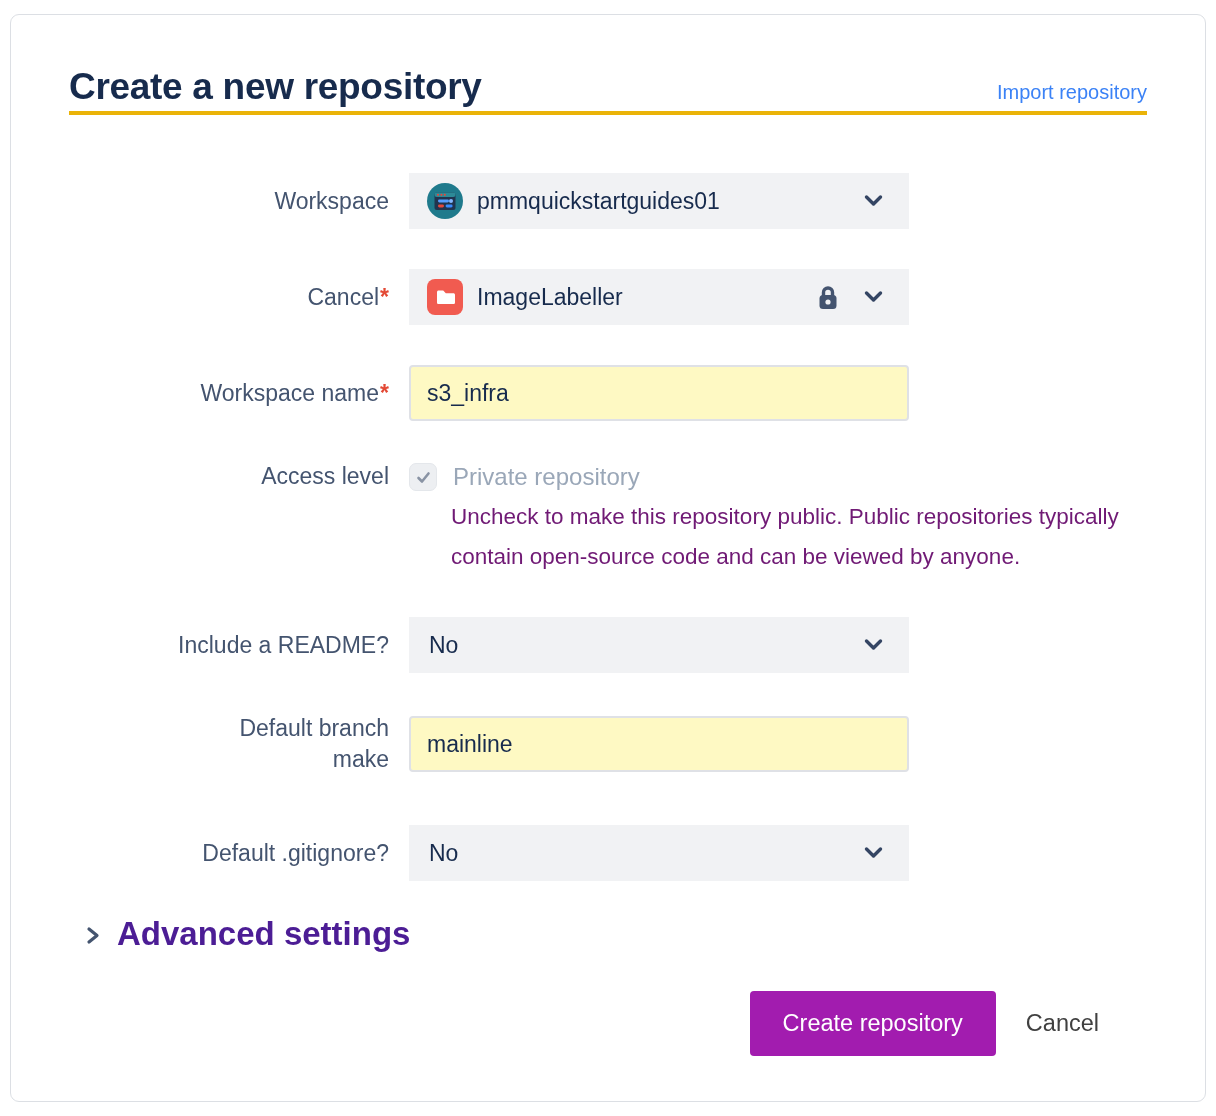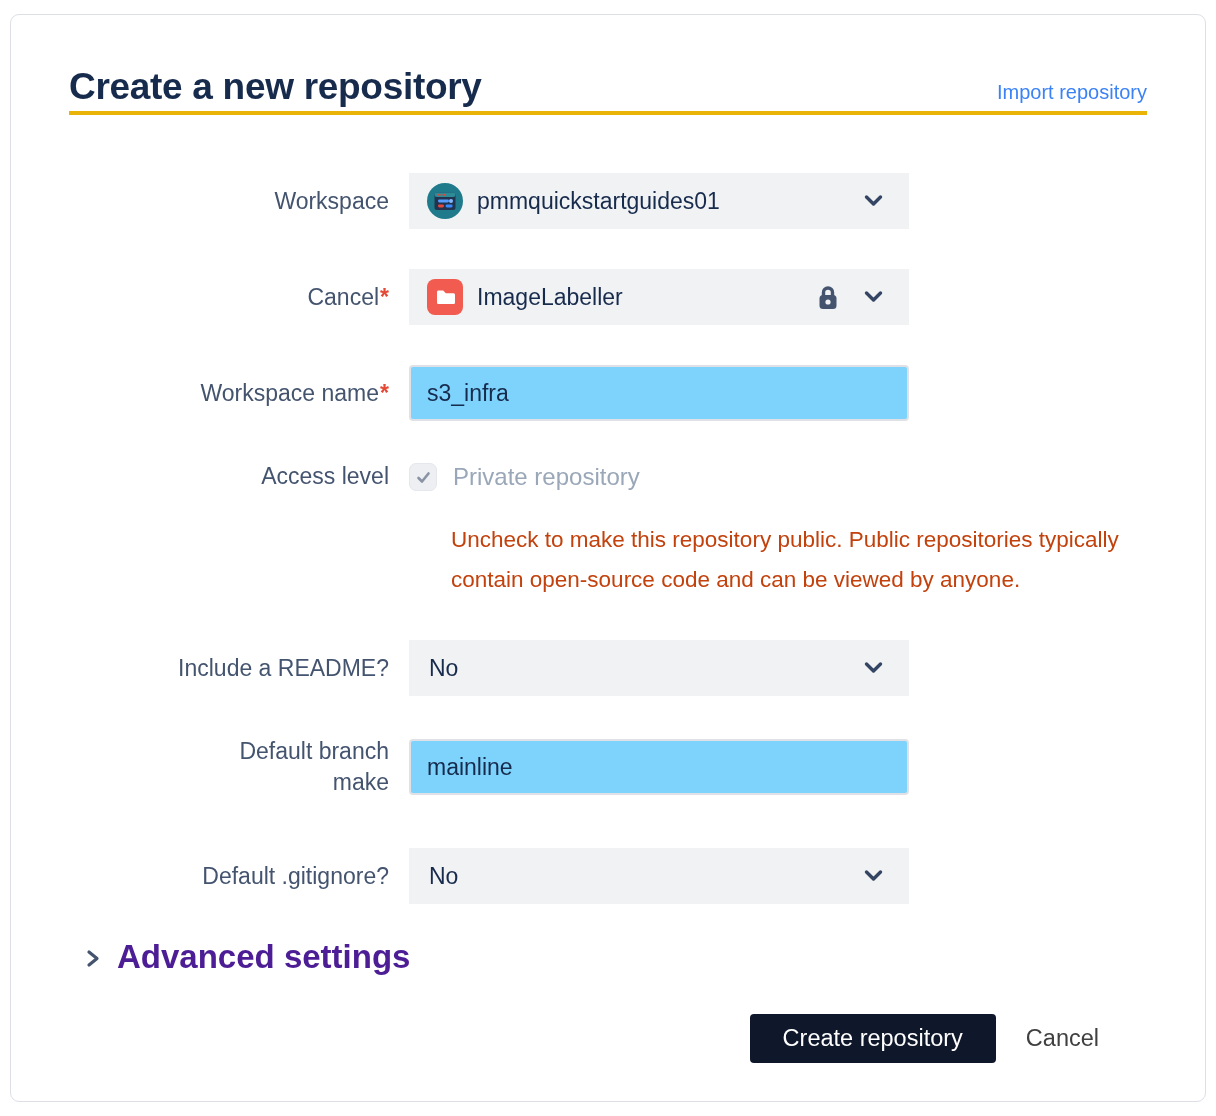--- a/index.html
+++ b/index.html
@@ -51,59 +51,59 @@
   .select .spacer { flex: 1; }
   .select .value { margin-left: 14px; }
   .select .value-plain { margin-left: 2px; }
   .avatar { width: 36px; height: 36px; flex: 0 0 auto; display: block; }
   .proj-icon { width: 36px; height: 36px; flex: 0 0 auto; display: block; }
   .lock { width: 28px; height: 30px; margin-right: 22px; display: block; }
   .chev { width: 19px; height: 14px; display: block; }
 
   .text-input {
     height: 56px; width: 100%;
-    border: 2px solid #DFE1E6; background: #7dd3fc; border-radius: 4px;
+    border: 2px solid #DFE1E6; background: #fef9c3; border-radius: 4px;
     font-size: 23px; color: #172B4D; font-family: "Liberation Sans", sans-serif;
     padding: 0 16px;
     outline: none;
   }
 
   .checkbox-line { display: flex; align-items: center; margin-top: 2px; }
   .checkbox {
     width: 28px; height: 28px; border-radius: 7px;
     background: #EDEFF2; border: 1px solid #E4E7EB;
     display: flex; align-items: center; justify-content: center;
     cursor: default;
   }
   .checkbox-label { font-size: 24px; color: #9AA7B8; margin-left: 16px; }
   .help-text {
-    margin-top: 29px; margin-left: 42px;
+    margin-top: 6px; margin-left: 42px;
     width: 676px;
-    font-size: 22.5px; line-height: 40px; color: #c2410c;
+    font-size: 22.5px; line-height: 40px; color: #701a75;
   }
 
   .row-default .label { padding-left: 122px; }
   .row-gitignore { margin-top: 10px; }
 
   .advanced {
     margin-top: 34px; margin-left: 17px;
     display: flex; align-items: center; gap: 17px;
     cursor: pointer; width: fit-content;
   }
   .advanced-chev { width: 14px; height: 19px; display: block; margin-top: 2px; }
   .advanced-label { font-size: 33px; color: #4c1d95; font-weight: 700; }
 
   .actions {
     margin-top: 38px;
     display: flex; justify-content: flex-end; align-items: center;
     gap: 30px; padding-right: 48px;
   }
   .btn-primary {
-    background: #0f172a; color: #ffffff; border: none; border-radius: 4px;
-    height: 49px; padding: 0 33px;
+    background: #a21caf; color: #ffffff; border: none; border-radius: 4px;
+    height: 65px; padding: 0 33px;
     font-size: 23.5px; font-weight: 500; font-family: "Liberation Sans", sans-serif;
     cursor: pointer;
   }
   .btn-cancel {
     background: none; border: none; color: #404040;
     font-size: 23.5px; font-weight: 500; font-family: "Liberation Sans", sans-serif;
     cursor: pointer;
   }
 </style>
 </head>

